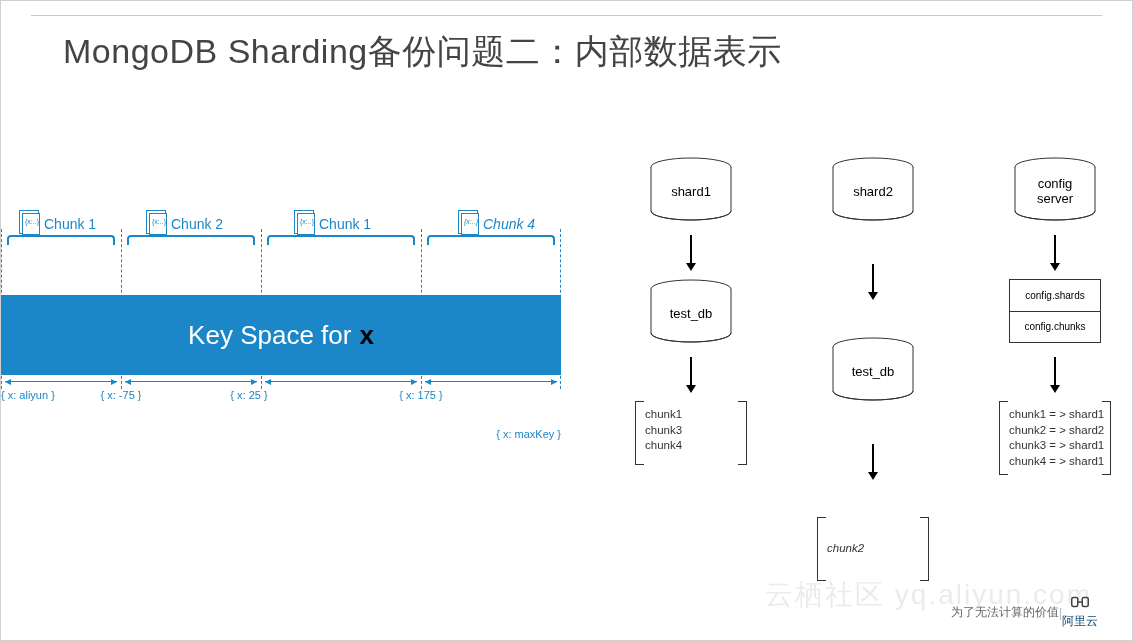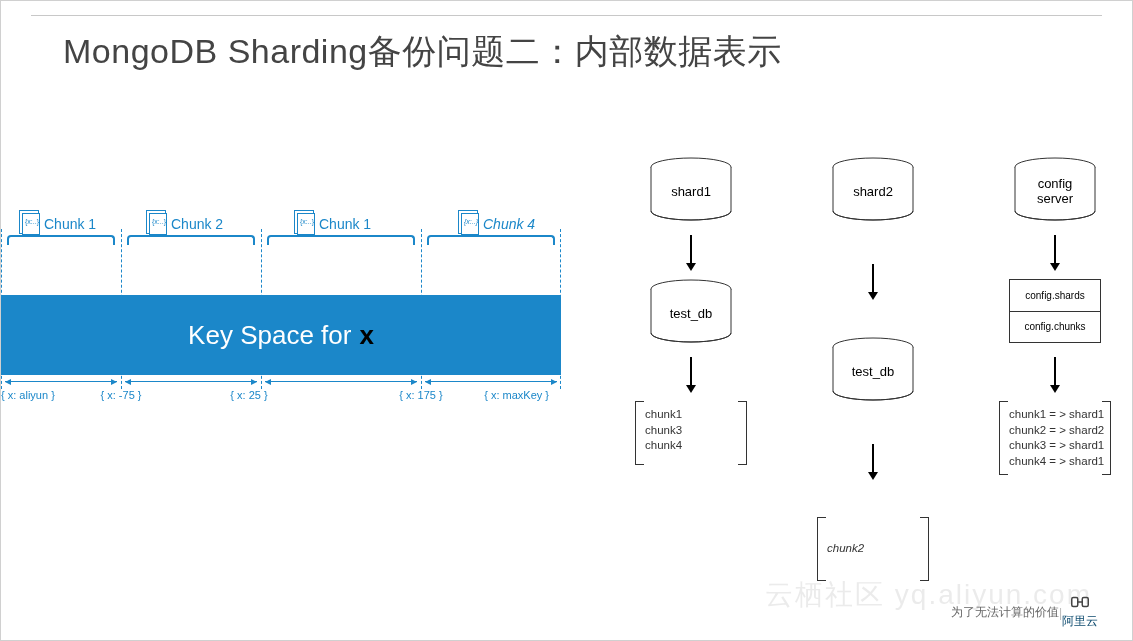--- a/index.html
+++ b/index.html
@@ -23,21 +23,21 @@
   .vline.l3 { left: 420px; }
   .vline.l4 { left: 559px; }
   .chunklabel { position: absolute; top: -28px; color: #1b87c9; font-size: 14px; font-weight: 500; display: flex; align-items: center; gap: 4px; }
   .chunklabel .doc { width: 18px; height: 22px; border: 1px solid #1b87c9; background: #fff; position: relative; }
   .chunklabel .doc::before { content:""; position:absolute; left:-4px; top:-4px; width:18px; height:22px; border:1px solid #1b87c9; background:#fff; z-index:-1;}
   .chunklabel .doc span { font-size: 7px; color:#1b87c9; position:absolute; left:2px; top:4px; }
   .c1 { left: 21px; align-items: center; } .c2 { left: 148px; } .c3 { left: 296px; } .c4 { left: 460px; font-style: italic; }
   .brace { position: absolute; top: -6px; height: 10px; border-top: 2px solid #1b87c9; border-left: 2px solid #1b87c9; border-right: 2px solid #1b87c9; border-radius: 4px 4px 0 0; }
   .b1 { left: 6px; width: 108px; } .b2 { left: 126px; width: 128px; } .b3 { left: 266px; width: 148px; } .b4 { left: 426px; width: 128px; }
   .tick { position: absolute; top: 148px; font-size: 11px; color: #1b87c9; transform: translateX(-50%); white-space: nowrap; }
-  .t0 { left: 0; transform: translateX(0);} .t1 { left: 120px; } .t2 { left: 248px; } .t3 { left: 420px; } .t4 { left: 548px; transform: translateX(-100%);}
+  .t0 { left: 0; transform: translateX(0);} .t1 { left: 120px; } .t2 { left: 248px; } .t3 { left: 420px; } .t4 { left: 560px; transform: translateX(-100%); margin-top: 39px;}
   .rangearrow { position:absolute; top:140px; height:0; border-top:1px solid #1b87c9; }
   .rangearrow::before, .rangearrow::after { content:""; position:absolute; top:-3px; width:0;height:0; border-top:3px solid transparent; border-bottom:3px solid transparent; }
   .rangearrow::before { left:0; border-right:6px solid #1b87c9; }
   .rangearrow::after { right:0; border-left:6px solid #1b87c9; }
   .ra1 { left: 4px; width: 112px;} .ra2 { left:124px; width:132px;} .ra3 { left:264px; width:152px;} .ra4 { left:424px; width:132px;}
 
   
   .col { position: absolute; top: 156px; width: 160px; display: flex; flex-direction: column; align-items: center; }
   .colA { left: 610px; } .colB { left: 792px; gap: 29px; } .colC { left: 974px; }
   .cyl { width: 86px; height: 64px; position: relative; margin-bottom: 8px; }

